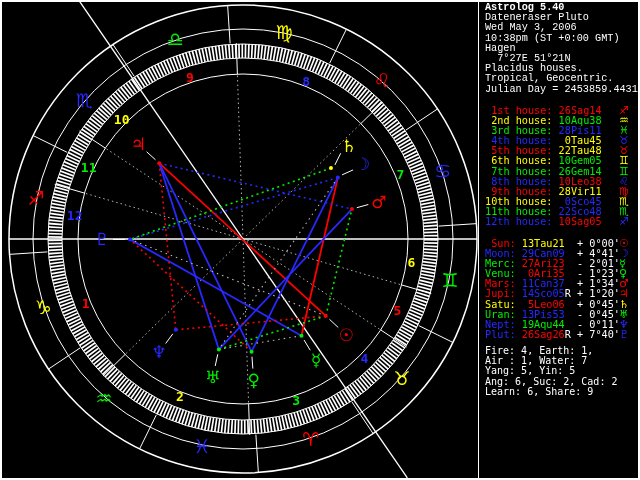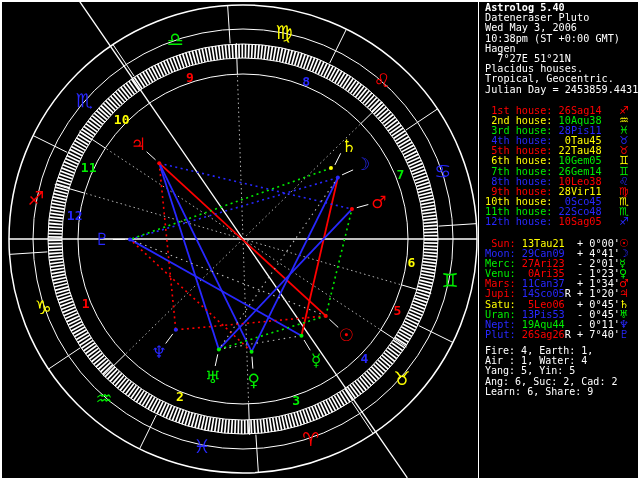--- a/index.html
+++ b/index.html
@@ -3,21 +3,21 @@
 <meta charset="utf-8">
 <style>
   html,body{margin:0;padding:0;background:#222;}
   .screen{position:relative;width:640px;height:480px;background:#000;overflow:hidden;
           font-family:"DejaVu Sans Mono",monospace;}
   .frame{position:absolute;inset:0;border:2px solid #fff;pointer-events:none;z-index:30;}
   #wheel{position:absolute;left:0;top:0;z-index:1;}
   .panel{position:absolute;left:478px;top:0;width:161px;height:480px;border-left:1px solid #fff;
          background:#000;z-index:10;}
   .block{position:absolute;left:6px;white-space:pre;}
-  .info{top:3px;}
+  .info{top:3px;font-family:Liberation Mono, monospace;}
   .info .line{height:10.2px;font-size:10.2px;line-height:10.2px;color:#fff;}
   .info .line.title{font-weight:bold;}
   .houses{top:106px;text-align:center;}
   .planets{top:239px;}
   .stats{top:346px;}
   .stats .line{height:10.2px;font-size:10px;line-height:10.2px;color:#fff;}
   .row{position:relative;height:10.1px;font-size:10.2px;line-height:10.1px;white-space:pre;}
   .row .ric{position:absolute;left:134px;top:-1px;font-family:"DejaVu Sans",sans-serif;
             font-size:11px;line-height:11px;}
   text.glyph{font-family:"DejaVu Sans",sans-serif;}
@@ -134,16 +134,16 @@
       <line x1="172.8109111633417" y1="333.8551095528316" x2="165.67303772232557" y2="343.5013918802382" stroke="#ffffff" stroke-width="1"></line>
       <text x="159.1299870680608" y="352.3438173470276" fill="#2828ff" font-size="17" text-anchor="middle" dominant-baseline="central" class="glyph">♆</text>
       <circle cx="130.00068843466968" cy="239.39444360992024" r="2" fill="#2828ff"></circle>
       <line x1="125.00071889638073" y1="239.41189686699636" x2="113.00079200448724" y2="239.45378468397905" stroke="#ffffff" stroke-width="1"></line>
       <text x="102.00085902025157" y="239.4921818495465" fill="#2828ff" font-size="17" text-anchor="middle" dominant-baseline="central" class="glyph">♇</text>
     </svg>
   <div class="panel">
     <div class="block info" id="info-block"><div class="line title">Astrolog 5.40</div><div class="line">Dateneraser Pluto</div><div class="line">Wed May 3, 2006</div><div class="line">10:38pm (ST +0:00 GMT)</div><div class="line">Hagen</div><div class="line">  7°27E 51°21N</div><div class="line">Placidus houses.</div><div class="line">Tropical, Geocentric.</div><div class="line">Julian Day = 2453859.4431</div></div>
     <div class="block houses" id="houses-block"><div class="row"><span style="color: rgb(255, 0, 0);"> 1st house: </span><span style="color: rgb(255, 0, 0);">26Sag14</span><span class="ric" style="color: rgb(255, 0, 0);">♐</span></div><div class="row"><span style="color: rgb(255, 255, 0);"> 2nd house: </span><span style="color: rgb(0, 238, 0);">10Aqu38</span><span class="ric" style="color: rgb(255, 255, 0);">♒</span></div><div class="row"><span style="color: rgb(0, 238, 0);"> 3rd house: </span><span style="color: rgb(40, 40, 255);">28Pis11</span><span class="ric" style="color: rgb(0, 238, 0);">♓</span></div><div class="row"><span style="color: rgb(40, 40, 255);"> 4th house: </span><span style="color: rgb(255, 255, 0);"> 0Tau45</span><span class="ric" style="color: rgb(40, 40, 255);">♉</span></div><div class="row"><span style="color: rgb(255, 0, 0);"> 5th house: </span><span style="color: rgb(255, 255, 0);">22Tau48</span><span class="ric" style="color: rgb(255, 0, 0);">♉</span></div><div class="row"><span style="color: rgb(255, 255, 0);"> 6th house: </span><span style="color: rgb(0, 238, 0);">10Gem05</span><span class="ric" style="color: rgb(255, 255, 0);">♊</span></div><div class="row"><span style="color: rgb(0, 238, 0);"> 7th house: </span><span style="color: rgb(0, 238, 0);">26Gem14</span><span class="ric" style="color: rgb(0, 238, 0);">♊</span></div><div class="row"><span style="color: rgb(40, 40, 255);"> 8th house: </span><span style="color: rgb(255, 0, 0);">10Leo38</span><span class="ric" style="color: rgb(40, 40, 255);">♌</span></div><div class="row"><span style="color: rgb(255, 0, 0);"> 9th house: </span><span style="color: rgb(255, 255, 0);">28Vir11</span><span class="ric" style="color: rgb(255, 0, 0);">♍</span></div><div class="row"><span style="color: rgb(255, 255, 0);">10th house: </span><span style="color: rgb(40, 40, 255);"> 0Sco45</span><span class="ric" style="color: rgb(255, 255, 0);">♏</span></div><div class="row"><span style="color: rgb(0, 238, 0);">11th house: </span><span style="color: rgb(40, 40, 255);">22Sco48</span><span class="ric" style="color: rgb(0, 238, 0);">♏</span></div><div class="row"><span style="color: rgb(40, 40, 255);">12th house: </span><span style="color: rgb(255, 0, 0);">10Sag05</span><span class="ric" style="color: rgb(40, 40, 255);">♐</span></div></div>
     <div class="block planets" id="planets-block"><div class="row"><span style="color: rgb(255, 0, 0);"> Sun: </span><span style="color: rgb(255, 255, 0);">13Tau21</span><span style="color: rgb(255, 255, 255);">  + 0°00'</span><span class="ric" style="color: rgb(255, 0, 0);">☉</span></div><div class="row"><span style="color: rgb(40, 40, 255);">Moon: </span><span style="color: rgb(40, 40, 255);">29Can09</span><span style="color: rgb(255, 255, 255);">  + 4°41'</span><span class="ric" style="color: rgb(40, 40, 255);">☽</span></div><div class="row"><span style="color: rgb(0, 238, 0);">Merc: </span><span style="color: rgb(255, 0, 0);">27Ari23</span><span style="color: rgb(255, 255, 255);">  - 2°01'</span><span class="ric" style="color: rgb(0, 238, 0);">☿</span></div><div class="row"><span style="color: rgb(0, 238, 0);">Venu: </span><span style="color: rgb(255, 0, 0);"> 0Ari35</span><span style="color: rgb(255, 255, 255);">  - 1°23'</span><span class="ric" style="color: rgb(0, 238, 0);">♀</span></div><div class="row"><span style="color: rgb(255, 0, 0);">Mars: </span><span style="color: rgb(40, 40, 255);">11Can37</span><span style="color: rgb(255, 255, 255);">  + 1°34'</span><span class="ric" style="color: rgb(255, 0, 0);">♂</span></div><div class="row"><span style="color: rgb(255, 0, 0);">Jupi: </span><span style="color: rgb(40, 40, 255);">14Sco05</span><span style="color: rgb(255, 255, 255);">R + 1°20'</span><span class="ric" style="color: rgb(255, 0, 0);">♃</span></div><div class="row"><span style="color: rgb(255, 255, 0);">Satu: </span><span style="color: rgb(255, 0, 0);"> 5Leo06</span><span style="color: rgb(255, 255, 255);">  + 0°45'</span><span class="ric" style="color: rgb(255, 255, 0);">♄</span></div><div class="row"><span style="color: rgb(0, 238, 0);">Uran: </span><span style="color: rgb(40, 40, 255);">13Pis53</span><span style="color: rgb(255, 255, 255);">  - 0°45'</span><span class="ric" style="color: rgb(0, 238, 0);">♅</span></div><div class="row"><span style="color: rgb(40, 40, 255);">Nept: </span><span style="color: rgb(0, 238, 0);">19Aqu44</span><span style="color: rgb(255, 255, 255);">  - 0°11'</span><span class="ric" style="color: rgb(40, 40, 255);">♆</span></div><div class="row"><span style="color: rgb(40, 40, 255);">Plut: </span><span style="color: rgb(255, 0, 0);">26Sag26</span><span style="color: rgb(255, 255, 255);">R + 7°40'</span><span class="ric" style="color: rgb(40, 40, 255);">♇</span></div></div>
-    <div class="block stats" id="stats-block"><div class="line">Fire: 4, Earth: 1,</div><div class="line">Air : 1, Water: 4</div><div class="line">Yang: 5, Yin: 5</div><div class="line">Ang: 6, Suc: 2, Cad: 2</div><div class="line">Learn: 6, Share: 9</div></div>
+    <div class="block stats" id="stats-block"><div class="line">Fire: 4, Earth: 1,</div><div class="line">Air : 1, Water: 7</div><div class="line">Yang: 5, Yin: 5</div><div class="line">Ang: 6, Suc: 2, Cad: 2</div><div class="line">Learn: 6, Share: 9</div></div>
   </div>
   <div class="frame"></div>
 </div>
 
 </body></html>

